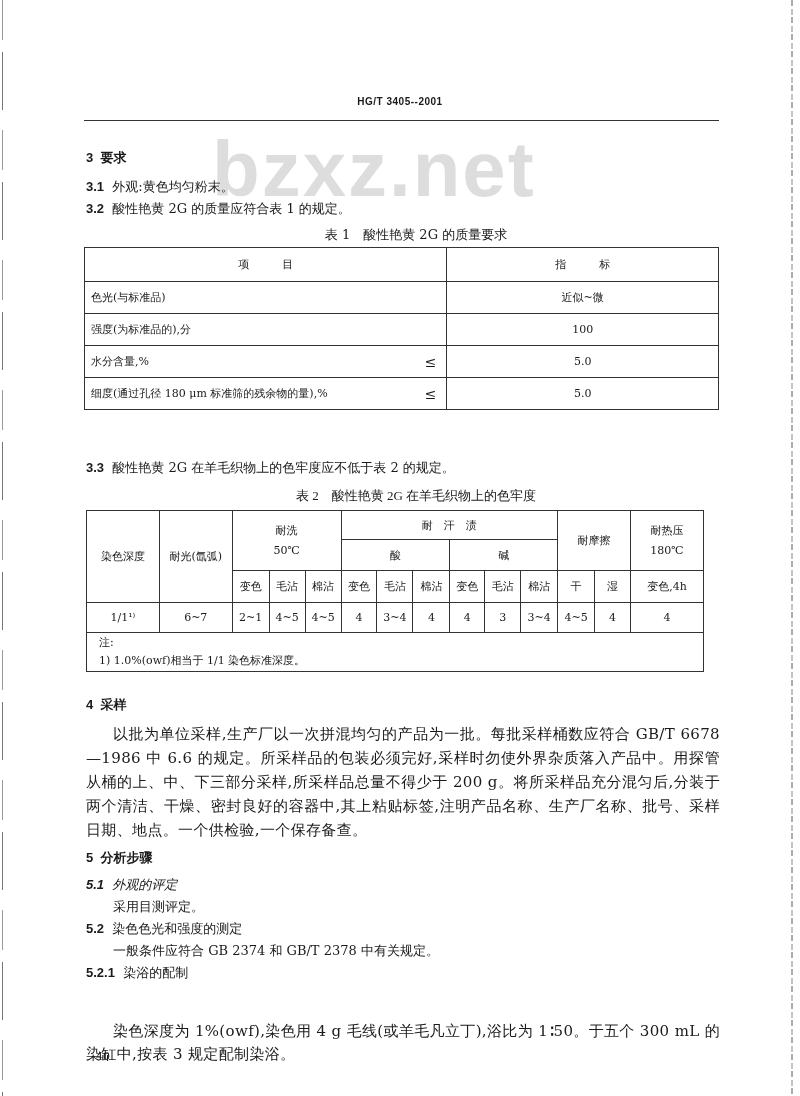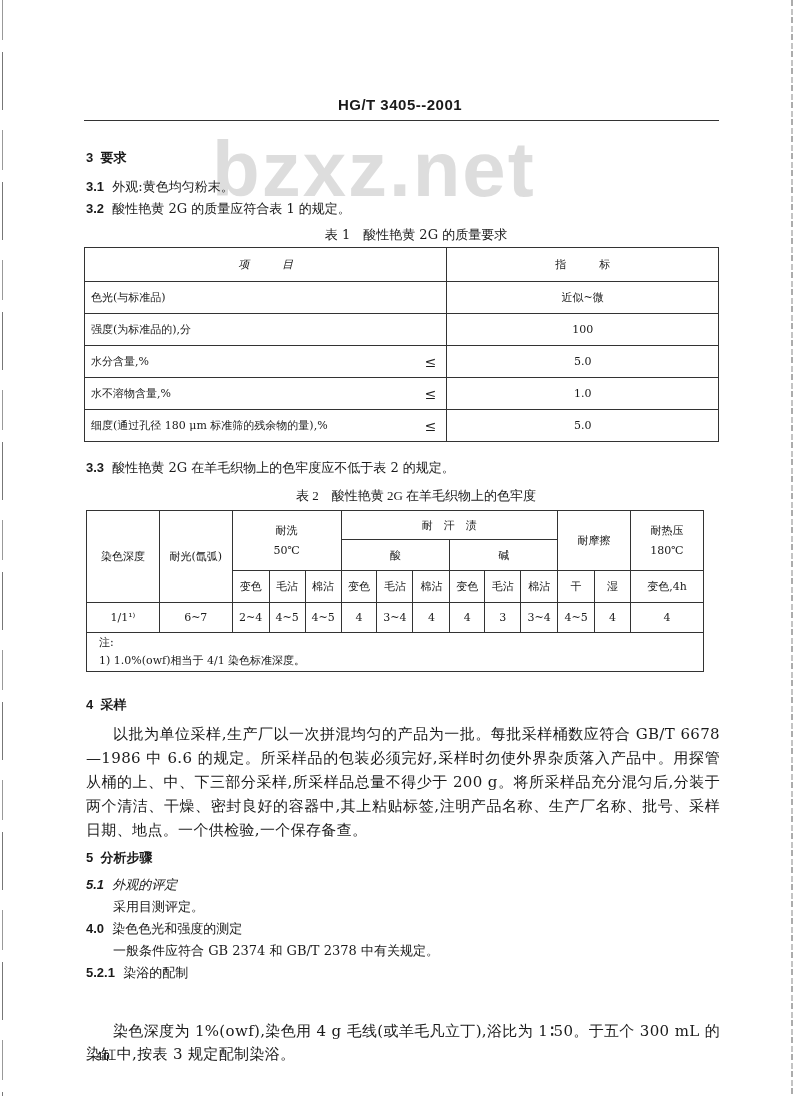--- a/index.html
+++ b/index.html
@@ -7,21 +7,21 @@
     width: 800px; height: 1096px; position: relative; overflow: hidden;
     background: #ffffff; color: #1a1a1a;
     font-family: "DejaVu Serif", "Liberation Serif", serif;
   }
   .edge-left { position: absolute; left: 2px; top: 0; width: 1px; height: 1096px;
     background: repeating-linear-gradient(to bottom, #999 0 40px, transparent 40px 52px, #777 52px 110px, transparent 110px 130px); }
   .edge-right { position: absolute; left: 791px; top: 0; width: 2px; height: 1096px;
     background: repeating-linear-gradient(to bottom, #888 0 6px, transparent 6px 9px, #aaa 9px 15px, transparent 15px 17px); opacity: .7; }
 
   .header { position: absolute; left: 0; top: 96px; width: 800px; text-align: center;
-    font-family: "Liberation Sans", sans-serif; font-weight: bold; font-size: 15px; letter-spacing: .5px; }
+    font-family: "Liberation Sans", sans-serif; font-weight: bold; font-size: 10px; letter-spacing: .5px; }
   .header-rule { position: absolute; left: 84px; top: 120px; width: 635px; height: 1px; background: #333; }
 
   .watermark { position: absolute; left: 212px; top: 130px; font-family: "Liberation Sans", sans-serif;
     font-weight: bold; font-size: 78px; color: #d8d8d8; letter-spacing: 2px; line-height: 1; opacity: .85; }
 
   .t { position: absolute; font-size: 13px; white-space: nowrap; line-height: 1.2; }
   .sec { font-family: "Liberation Sans", sans-serif; font-weight: bold; }
   .para { position: absolute; left: 86px; width: 634px; font-size: 15px; line-height: 24px; letter-spacing: .35px; text-align: justify; text-indent: 27px; }
 
   .caption { position: absolute; left: 16px; width: 800px; text-align: center; font-size: 13px; }
@@ -60,38 +60,34 @@
 
 <div class="caption" style="top:226px;">表 1　酸性艳黄 2G 的质量要求</div>
 
 <table id="t1">
   <colgroup>
       <col style="width:363px">
       <col style="width:272px">
     </colgroup>
   <tbody>
       <tr>
-    <td style="height:33px;font-style:italic;">项　　　目</td>
+    <td style="height:33px;">项　　　目</td>
     <td>指　　　标</td>
   </tr>
   <tr>
     <td class="lft"><span>色光(与标准品)</span><span class="le"></span></td>
     <td>近似~微</td>
   </tr>
   <tr>
     <td class="lft"><span>强度(为标准品的),分</span><span class="le"></span></td>
     <td>100</td>
   </tr>
   <tr>
     <td class="lft"><span>水分含量,%</span><span class="le">≤</span></td>
     <td>5.0</td>
-  </tr>
-  <tr>
-    <td class="lft"><span>水不溶物含量,%</span><span class="le">≤</span></td>
-    <td>1.0</td>
   </tr>
   <tr>
     <td class="lft"><span>细度(通过孔径 180 μm 标准筛的残余物的量),%</span><span class="le">≤</span></td>
     <td>5.0</td>
   </tr>
 </tbody>
   </table>
 
 <div class="t" style="left:86px; top:460px;">
   <span class="sec">3.3</span>&nbsp;&nbsp;<span>酸性艳黄 2G 在羊毛织物上的色牢度应不低于表 2 的规定。</span>
@@ -139,56 +135,56 @@
     <td>变色</td>
     <td>毛沾</td>
     <td>棉沾</td>
     <td>干</td>
     <td>湿</td>
     <td>变色,4h</td>
   </tr>
   <tr>
     <td style="height:29px;">1/1¹⁾</td>
     <td>6~7</td>
-    <td>2~4</td>
+    <td>2~1</td>
     <td>4~5</td>
     <td>4~5</td>
     <td>4</td>
     <td>3~4</td>
     <td>4</td>
     <td>4</td>
     <td>3</td>
     <td>3~4</td>
     <td>4~5</td>
     <td>4</td>
     <td>4</td>
   </tr>
   <tr>
     <td colspan="14" class="note">
       <span>注:</span><br>
-      <span>1) 1.0%(owf)相当于 4/1 染色标准深度。</span>
+      <span>1) 1.0%(owf)相当于 1/1 染色标准深度。</span>
     </td>
   </tr>
 </tbody>
   </table>
 
 <div class="t sec" style="left:86px; top:697px;">
   <span>4</span>&nbsp;&nbsp;<span style="font-family:'DejaVu Sans',sans-serif;">采样</span>
 </div>
 <div class="para" style="top:722px;">以批为单位采样,生产厂以一次拼混均匀的产品为一批。每批采样桶数应符合 GB/T 6678—1986 中 6.6 的规定。所采样品的包装必须完好,采样时勿使外界杂质落入产品中。用探管从桶的上、中、下三部分采样,所采样品总量不得少于 200 g。将所采样品充分混匀后,分装于两个清洁、干燥、密封良好的容器中,其上粘贴标签,注明产品名称、生产厂名称、批号、采样日期、地点。一个供检验,一个保存备查。</div>
 
 <div class="t sec" style="left:86px; top:850px;">
   <span>5</span>&nbsp;&nbsp;<span style="font-family:'DejaVu Sans',sans-serif;">分析步骤</span>
 </div>
 <div class="t" style="left:86px; top:877px;font-style:italic;">
   <span class="sec">5.1</span>&nbsp;&nbsp;<span>外观的评定</span>
 </div>
 <div class="t" style="left:113px; top:899px;">采用目测评定。</div>
 <div class="t" style="left:86px; top:921px;">
-  <span class="sec">4.0</span>&nbsp;&nbsp;<span>染色色光和强度的测定</span>
+  <span class="sec">5.2</span>&nbsp;&nbsp;<span>染色色光和强度的测定</span>
 </div>
 <div class="t" style="left:113px; top:943px;">一般条件应符合 GB 2374 和 GB/T 2378 中有关规定。</div>
 <div class="t" style="left:86px; top:965px;">
   <span class="sec">5.2.1</span>&nbsp;&nbsp;<span>染浴的配制</span>
 </div>
 <div class="para" style="top:1020px; line-height:23px;">染色深度为 1%(owf),染色用 4 g 毛线(或羊毛凡立丁),浴比为 1∶50。于五个 300 mL 的染缸中,按表 3 规定配制染浴。</div>
 
 <div class="pagenum">40</div>
 
 </body></html>

